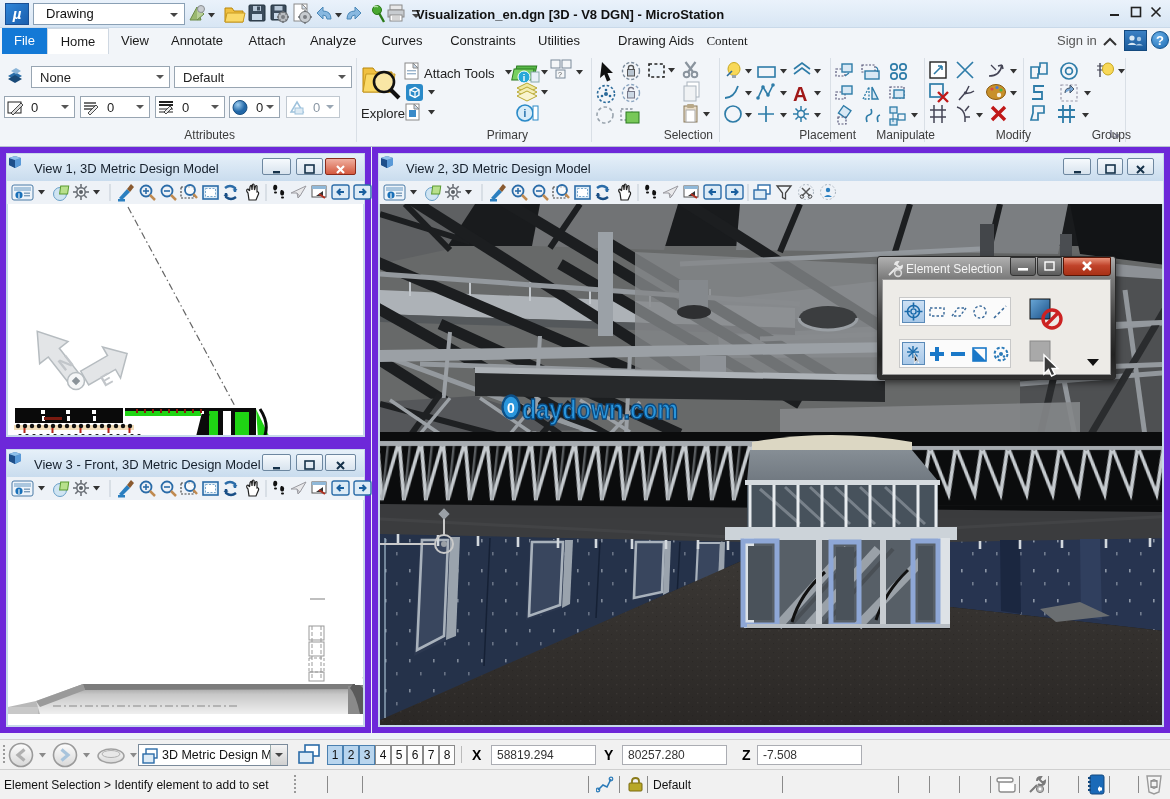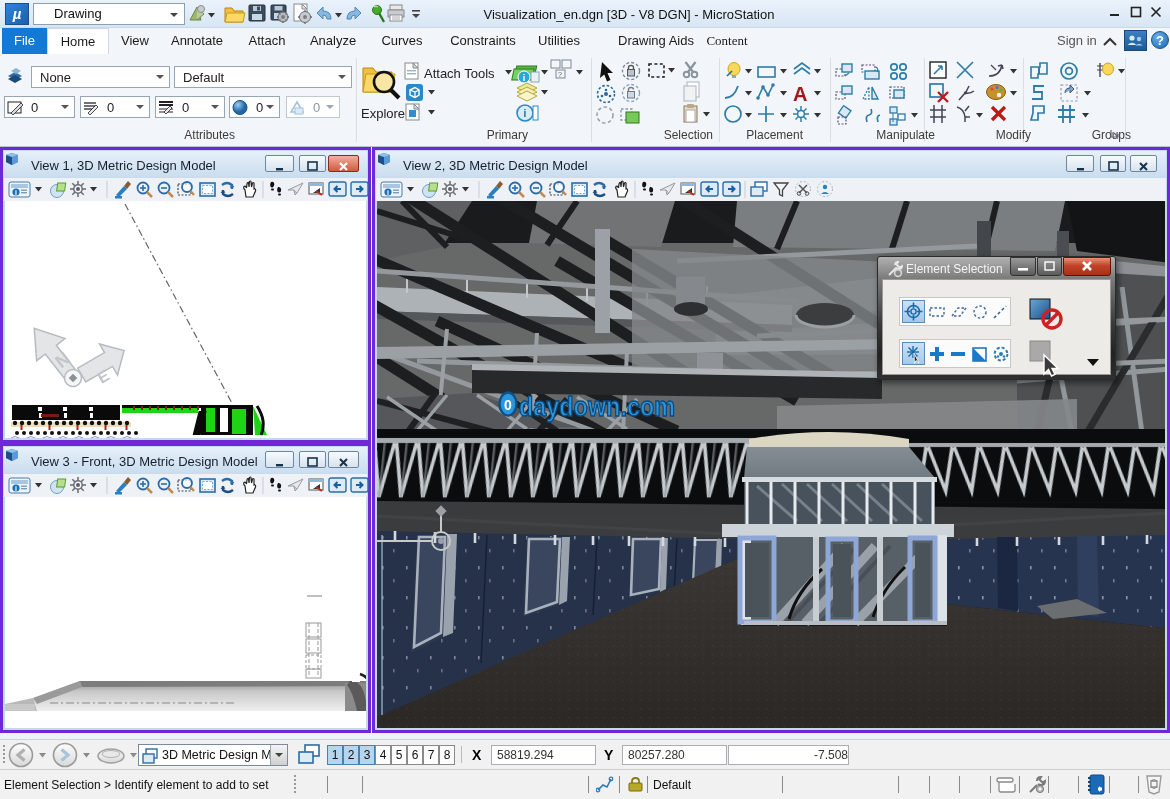--- a/index.html
+++ b/index.html
@@ -7,44 +7,44 @@
 body { position:relative; background:#eef3f8; }
 .abs { position:absolute; }
 
 
 #titlebar { left:0; top:0; width:1170px; height:28px;
   background:linear-gradient(#eaf2fb,#d8e6f4); border-bottom:1px solid #c9d9e9; }
 #applogo { left:5px; top:3px; width:24px; height:22px;
   background:linear-gradient(135deg,#2f85d8,#1b5fae); border:1px solid #1a4f93;
   color:#fff; font-style:italic; font-weight:bold; font-size:15px; text-align:center; line-height:20px;}
 #qcombo { left:33px; top:3px; width:152px; height:22px; background:#fff; border:1px solid #8aa0b5;
-  font-size:13px; color:#111; line-height:20px; padding-left:20px; }
+  font-size:13px; color:#111; line-height:20px; padding-left:12px; }
 .car { width:0; height:0; border-left:4px solid transparent; border-right:4px solid transparent; border-top:4px solid #444; display:inline-block; }
-#apptitle { left:444px; top:7px; width:370px; text-align:center; font-size:13px; color:#111; }
+#apptitle { left:416px; top:7px; width:370px; text-align:left; font-size:13px; color:#111;font-weight:bold; }
 .winbtn { top:6px; width:16px; height:15px; color:#222; font-size:13px; text-align:center; line-height:14px;}
 
 
 #tabrow { left:0; top:28px; width:1170px; height:26px; background:#f2f5f9; }
 .tab { position:absolute; top:0; height:26px; font-size:13px; color:#1a1a1a; text-align:center; line-height:26px; }
 #tab-file { background:#1379d6; color:#fff; }
 #tab-home { background:#fff; border:1px solid #cfd8e2; border-bottom:none; }
 #searchbox { position:absolute; left:858px; top:3px; width:193px; height:21px; background:#fff; border:1px solid #93a5b5; }
 #searchbox .ph { font-style:italic; color:#6e7a87; font-size:13px; line-height:19px; padding-left:8px; display:block;}
 #signin { position:absolute; left:1057px; top:5px; font-size:13px; color:#555; }
 
 
 #ribbon { left:0; top:54px; width:1170px; height:93px; background:#f2f5f9; border-bottom:1px solid #b7c3cf; }
 .rsep { position:absolute; top:4px; width:1px; height:84px; background:#d9dfe6; }
 .rlabel { position:absolute; top:74px; font-size:12px; color:#3c3c3c; text-align:right; }
 .combo { position:absolute; background:#fff; border:1px solid #98a5b2; }
 .combo .car { position:absolute; right:5px; top:8px; border-top-color:#555; }
 .combo .txt { position:absolute; left:26px; top:3px; font-size:13px; color:#222; }
 
 
-.vwin { border:3px solid #6d28d9; background:#c6d9ea; }
+.vwin { border:6px solid #6d28d9; background:#c6d9ea; }
 .vtitle { position:absolute; left:1px; top:1px; right:1px; height:27px;
   background:linear-gradient(#e6f0f9,#c9dcee); font-size:13px; color:#16202c; }
 .vtitle .txt { position:absolute; left:27px; top:7px; }
 .vb { position:absolute; top:4px; width:29px; height:17px; background:linear-gradient(#f6fafd,#d8e3ee);
   border:1px solid #6d87a0; border-radius:2px; text-align:center; }
 .vb svg { display:block; margin:auto; margin-top:3px;}
 .vtool { position:absolute; left:1px; top:28px; right:1px; height:23px; background:#eef2f7; }
 .vcontent { position:absolute; left:2px; right:2px; bottom:2px; background:#fff; overflow:hidden; }
 
 
@@ -278,21 +278,21 @@
   <div class="rsep" style="left:356px"></div>
   <div class="rsep" style="left:591px"></div>
   <div class="rsep" style="left:719px"></div>
   <div class="rsep" style="left:830px"></div>
   <div class="rsep" style="left:924px"></div>
   <div class="rsep" style="left:1023px"></div>
   <div class="rsep" style="left:1125px"></div>
   <div class="rlabel" style="left:120px;width:115px;">Attributes</div>
   <div class="rlabel" style="left:413px;width:115px;">Primary</div>
   <div class="rlabel" style="left:598px;width:115px;">Selection</div>
-  <div class="rlabel" style="left:688px;width:115px;">Placement</div>
+  <div class="rlabel" style="left:741px;width:115px;">Placement</div>
   <div class="rlabel" style="left:820px;width:115px;">Manipulate</div>
   <div class="rlabel" style="left:916px;width:115px;">Modify</div>
   <div class="rlabel" style="left:1016px;width:115px;">Groups</div>
   <svg style="position:absolute;left:0;top:0" width="1170" height="92" viewBox="0 0 1170 92">
 
     <g transform="translate(6,12)">
         <path d="M2 10 L9 6 L16 10 L9 14 Z" fill="#2a6da8"></path>
         <path d="M2 13 L9 9 L16 13 L9 17 Z" fill="#1a4a78"></path>
         <path d="M10 2 L15 5 L10 8 L5 5 Z" fill="#8ab4d8"></path>
       </g>
@@ -1223,21 +1223,21 @@
   <div class="numbtn" style="left:375px;">4</div>
   <div class="numbtn" style="left:391px;">5</div>
   <div class="numbtn" style="left:407px;">6</div>
   <div class="numbtn" style="left:423px;">7</div>
   <div class="numbtn" style="left:439px;">8</div>
   <div style="position:absolute;left:472px;top:7px;font-weight:bold;font-size:14px;">X</div>
   <div class="field" style="left:491px;width:105px;">58819.294</div>
   <div style="position:absolute;left:604px;top:7px;font-weight:bold;font-size:14px;">Y</div>
   <div class="field" style="left:622px;width:105px;">80257.280</div>
   <div style="position:absolute;left:742px;top:7px;font-weight:bold;font-size:14px;">Z</div>
-  <div class="field" style="left:728px;width:121px;text-align:right;">-7.508</div>
+  <div class="field" style="left:757px;width:105px;">-7.508</div>
 </div>
 
 <div id="statusbar" class="abs">
   <span style="position:absolute;left:4px;top:8px;">Element Selection &gt; Identify element to add to set</span>
   <div class="grip" style="left:293px;"></div>
   <div class="vsep" style="left:327px;"></div>
   <div class="vsep" style="left:362px;"></div>
   <div class="vsep" style="left:588px;"></div>
   <div class="vsep" style="left:619px;"></div>
   <div class="vsep" style="left:647px;"></div>

